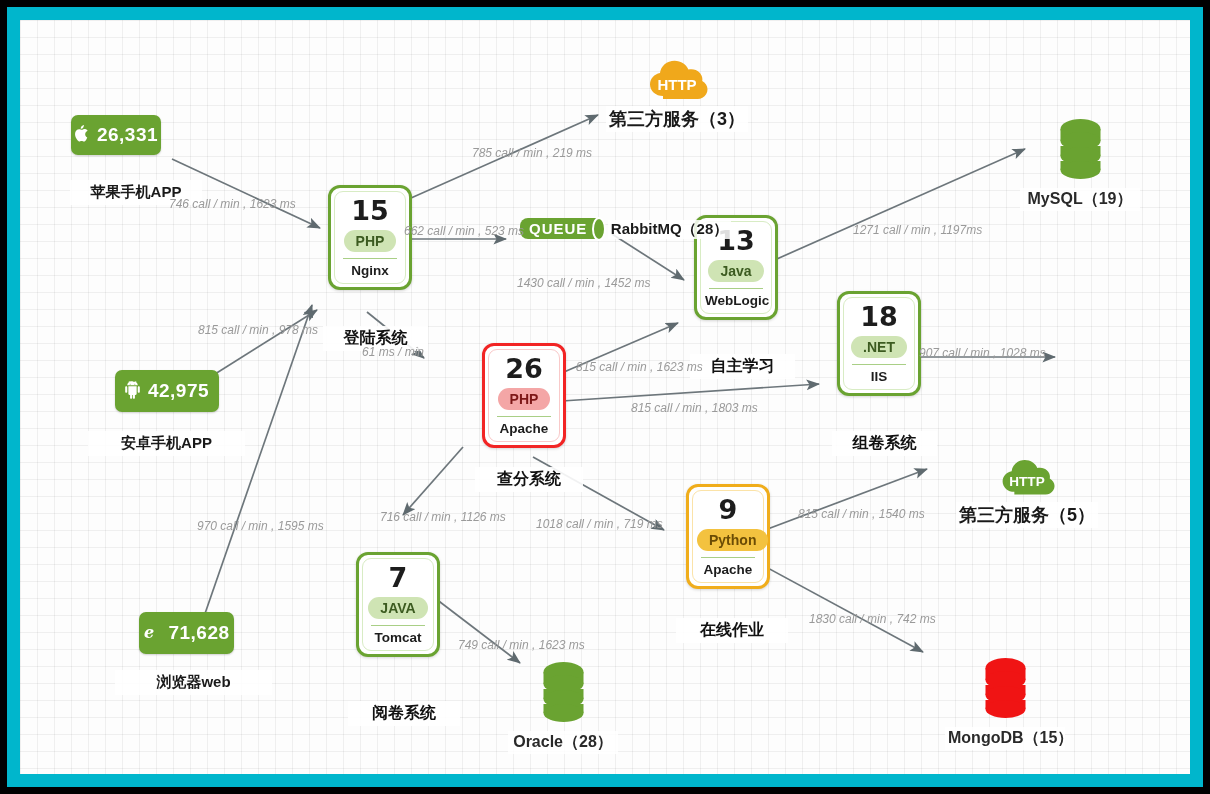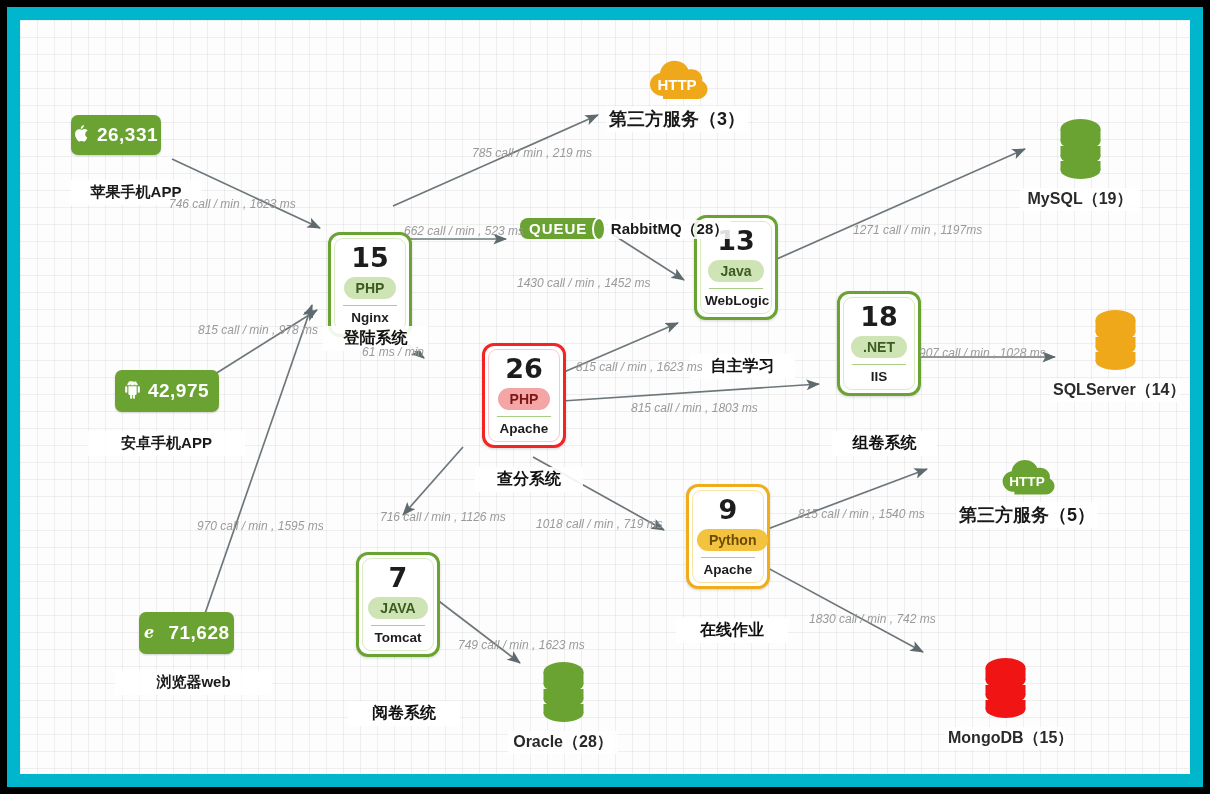--- a/index.html
+++ b/index.html
@@ -168,21 +168,21 @@
     <div class="client" style="left:119px;top:592px;width:95px;height:42px;">
       <span class="icn">
         <svg width="17" height="18" viewBox="0 0 18 19">
             <text x="1" y="16" font-family="DejaVu Serif, serif" font-size="17" font-style="italic" fill="#fff">e</text>
           </svg>
       </span>
       <span class="cnum">71,628</span>
     </div>
     <div class="client-label" style="left:95px;top:650px;width:145px;">浏览器web</div>
 
-    <div class="app" style="left:308px;top:165px;margin-top:47px;">
+    <div class="app" style="left:308px;top:165px;">
       <div class="inner">
         <div class="num">15</div>
         <div class="tech">PHP</div>
         <div class="srvsep"></div>
         <div class="srv">Nginx</div>
       </div>
     </div>
     <div class="app-label" style="left:303px;top:306px;width:95px;">登陆系统</div>
 
     <div class="app red" style="left:462px;top:323px;">
@@ -267,34 +267,20 @@
           <ellipse cx="24.5" cy="24" rx="20" ry="9"></ellipse>
           <rect x="4.5" y="29" width="40" height="10"></rect>
           <ellipse cx="24.5" cy="39" rx="20" ry="9"></ellipse>
           <rect x="4.5" y="44" width="40" height="9"></rect>
           <ellipse cx="24.5" cy="53" rx="20" ry="9"></ellipse>
         </g>
       </svg>
       <div class="dblabel">MySQL（19）</div>
     </div>
 
-    <div class="db" style="left:1030px;top:288px;width:130px;">
-      <svg class="cyl" width="49" height="63" viewBox="0 0 49 63">
-        <g fill="#f0a81b">
-          <ellipse cx="24.5" cy="12" rx="20" ry="10"></ellipse>
-          <rect x="4.5" y="12" width="40" height="12"></rect>
-          <ellipse cx="24.5" cy="24" rx="20" ry="9"></ellipse>
-          <rect x="4.5" y="29" width="40" height="10"></rect>
-          <ellipse cx="24.5" cy="39" rx="20" ry="9"></ellipse>
-          <rect x="4.5" y="44" width="40" height="9"></rect>
-          <ellipse cx="24.5" cy="53" rx="20" ry="9"></ellipse>
-        </g>
-      </svg>
-      <div class="dblabel">SQLServer（14）</div>
-    </div>
 
     <div class="db" style="left:488px;top:640px;width:110px;">
       <svg class="cyl" width="49" height="63" viewBox="0 0 49 63">
         <g fill="#6aa331">
           <ellipse cx="24.5" cy="12" rx="20" ry="10"></ellipse>
           <rect x="4.5" y="12" width="40" height="12"></rect>
           <ellipse cx="24.5" cy="24" rx="20" ry="9"></ellipse>
           <rect x="4.5" y="29" width="40" height="10"></rect>
           <ellipse cx="24.5" cy="39" rx="20" ry="9"></ellipse>
           <rect x="4.5" y="44" width="40" height="9"></rect>

